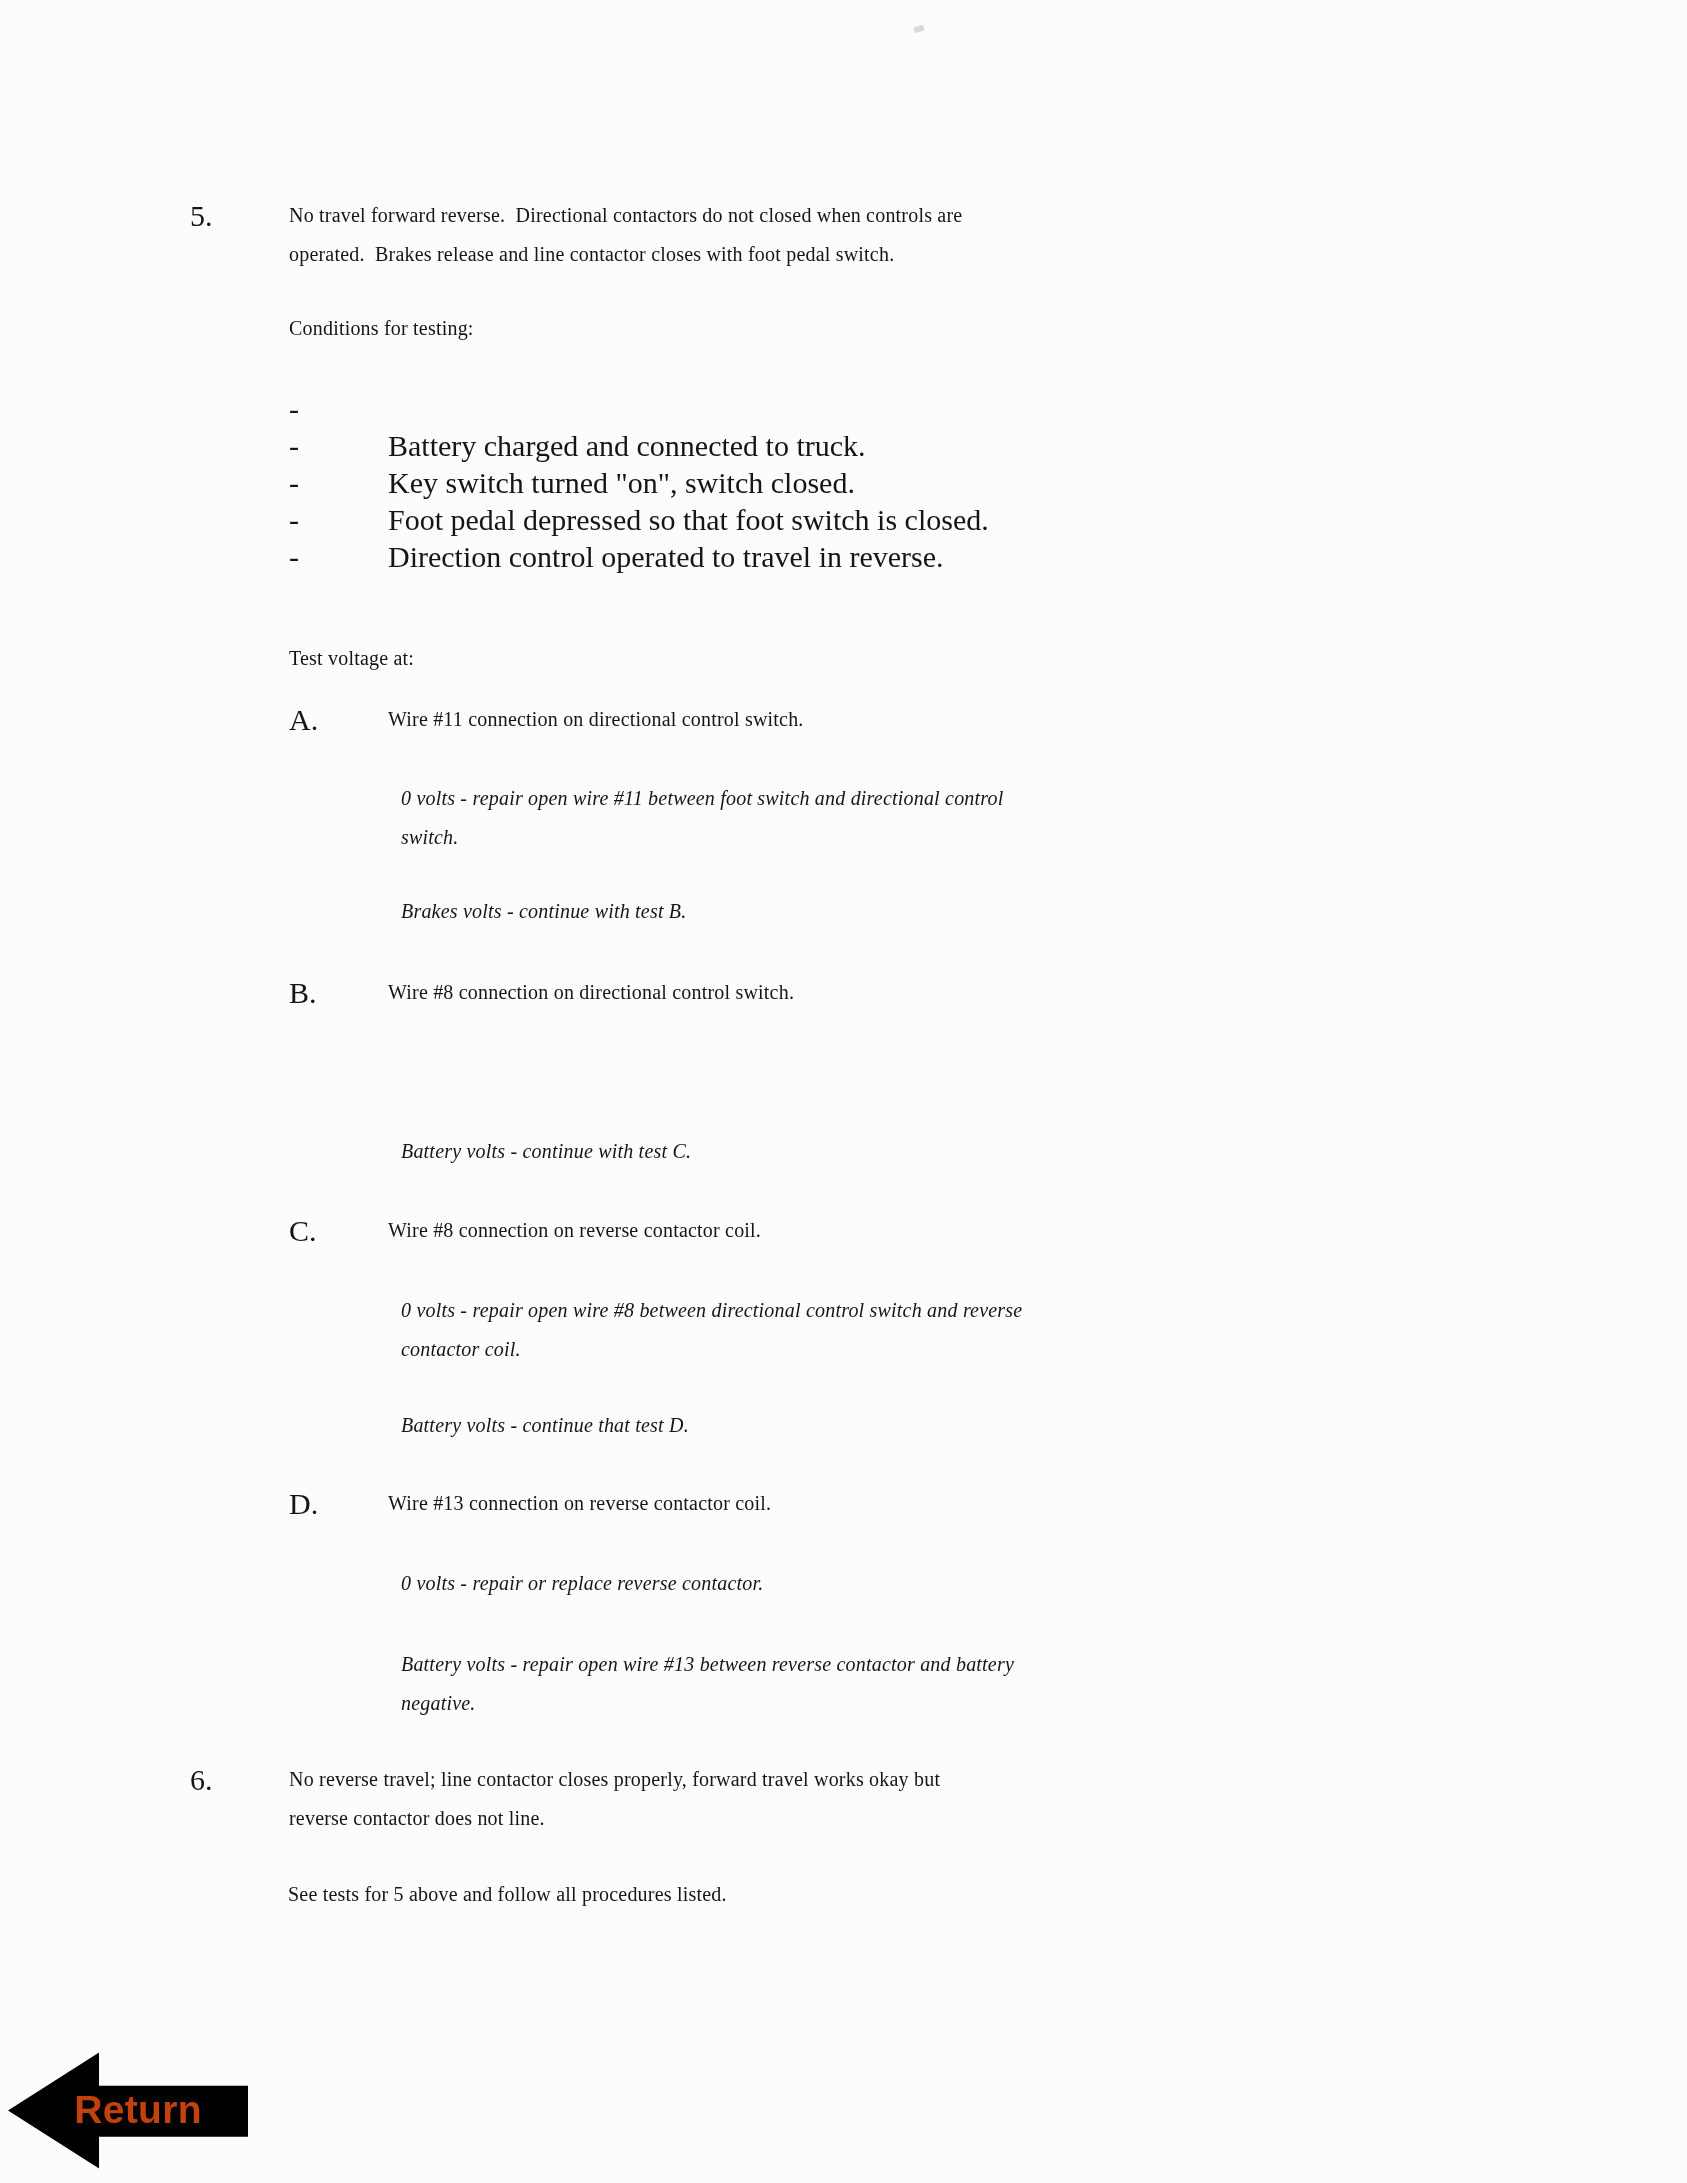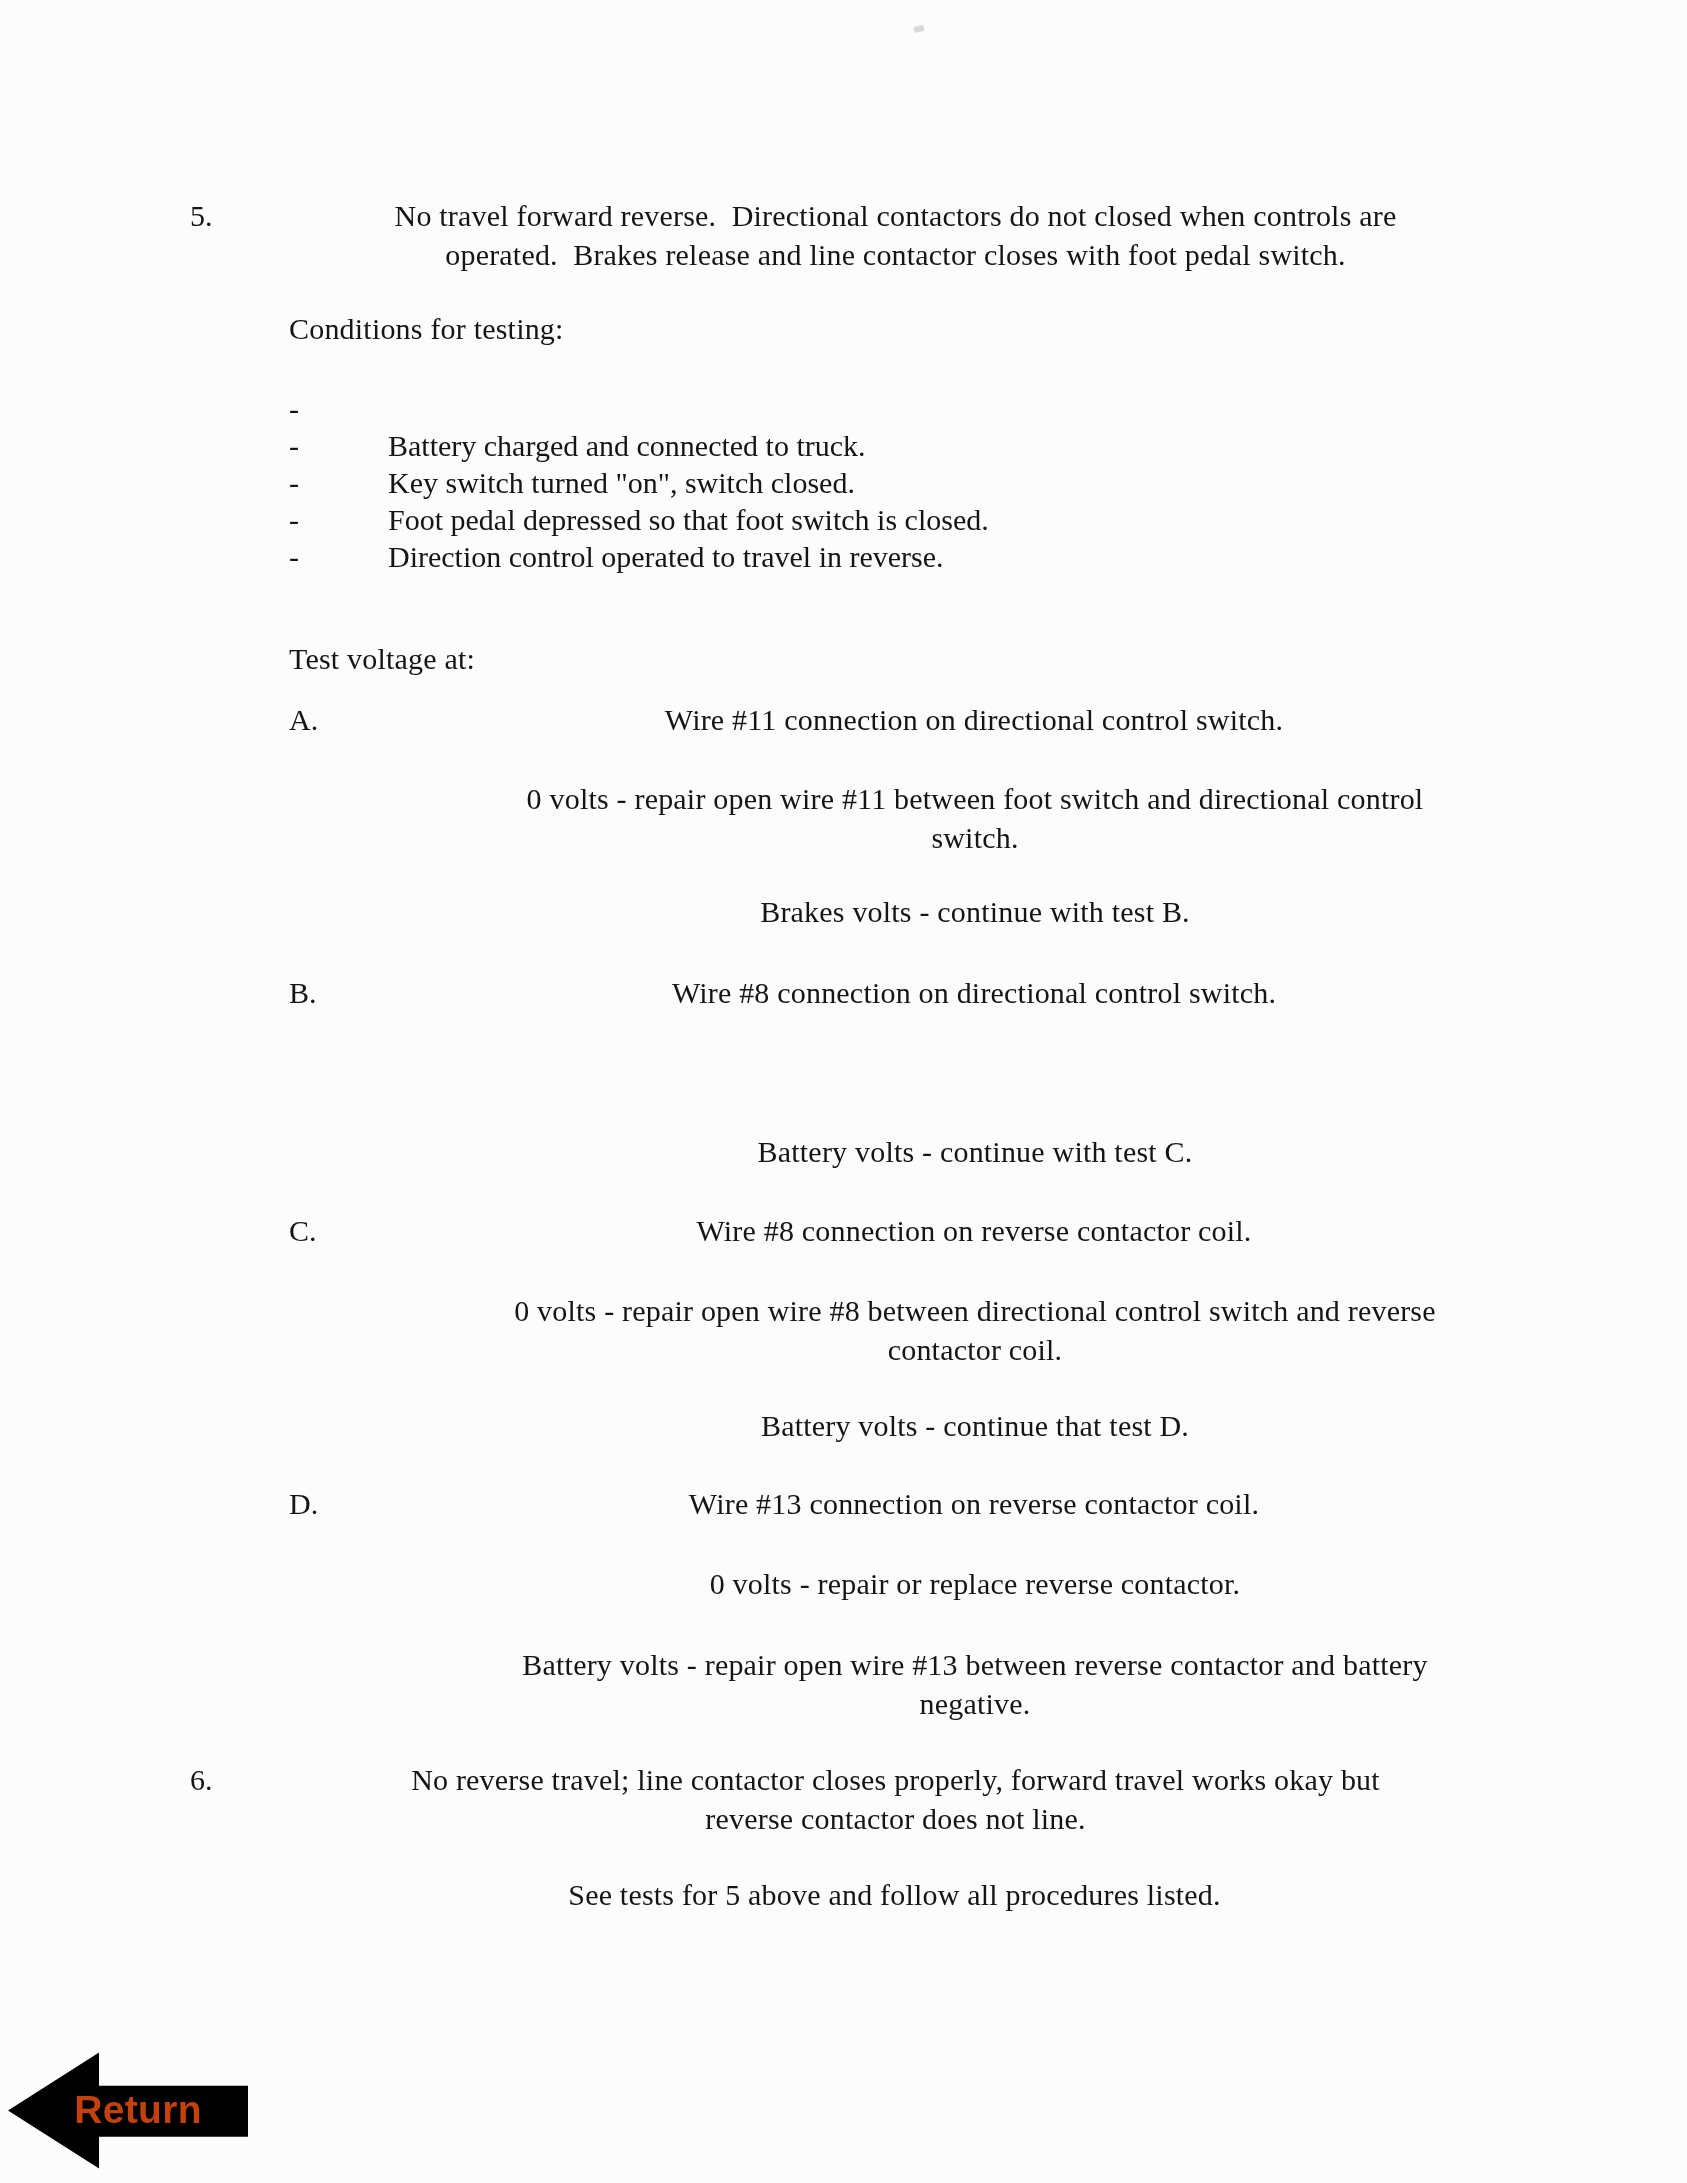--- a/index.html
+++ b/index.html
@@ -12,25 +12,24 @@
     width: 1687px;
     height: 2183px;
     background: #fcfcfc;
     overflow: hidden;
     font-family: "Liberation Serif", "DejaVu Serif", serif;
     color: #151515;
   }
   .abs { position: absolute; }
   .para {
     margin: 0;
-    font-size: 30px;
+    font-size: 20px;
     line-height: 39px;
     white-space: pre-wrap;
     letter-spacing: 0.2px;
-    text-align: center;
   }
   
   .num-item { display: flex; left: 190px; }
   .num-col {
     flex: 0 0 99px;
     font-size: 30px;
     line-height: 39px;
   }
   .num-item .para { width: 1213px; }
   
@@ -50,21 +49,21 @@
   }
   
   .test-row { display: flex; left: 289px; }
   .letter-col {
     flex: 0 0 99px;
     font-size: 30px;
     line-height: 39px;
   }
   .test-row .para { width: 1172px; }
   
-  .result { left: 389px; width: 1172px; }
+  .result { left: 401px; width: 1172px; font-style: italic; }
   .see-tests { left: 288px; width: 1213px; }
   
   .artifact {
     left: 914px;
     top: 26px;
     width: 9.6px;
     height: 6.2px;
     background: #d9d9d9;
     border-radius: 1.4px;
     transform: rotate(-15deg);

